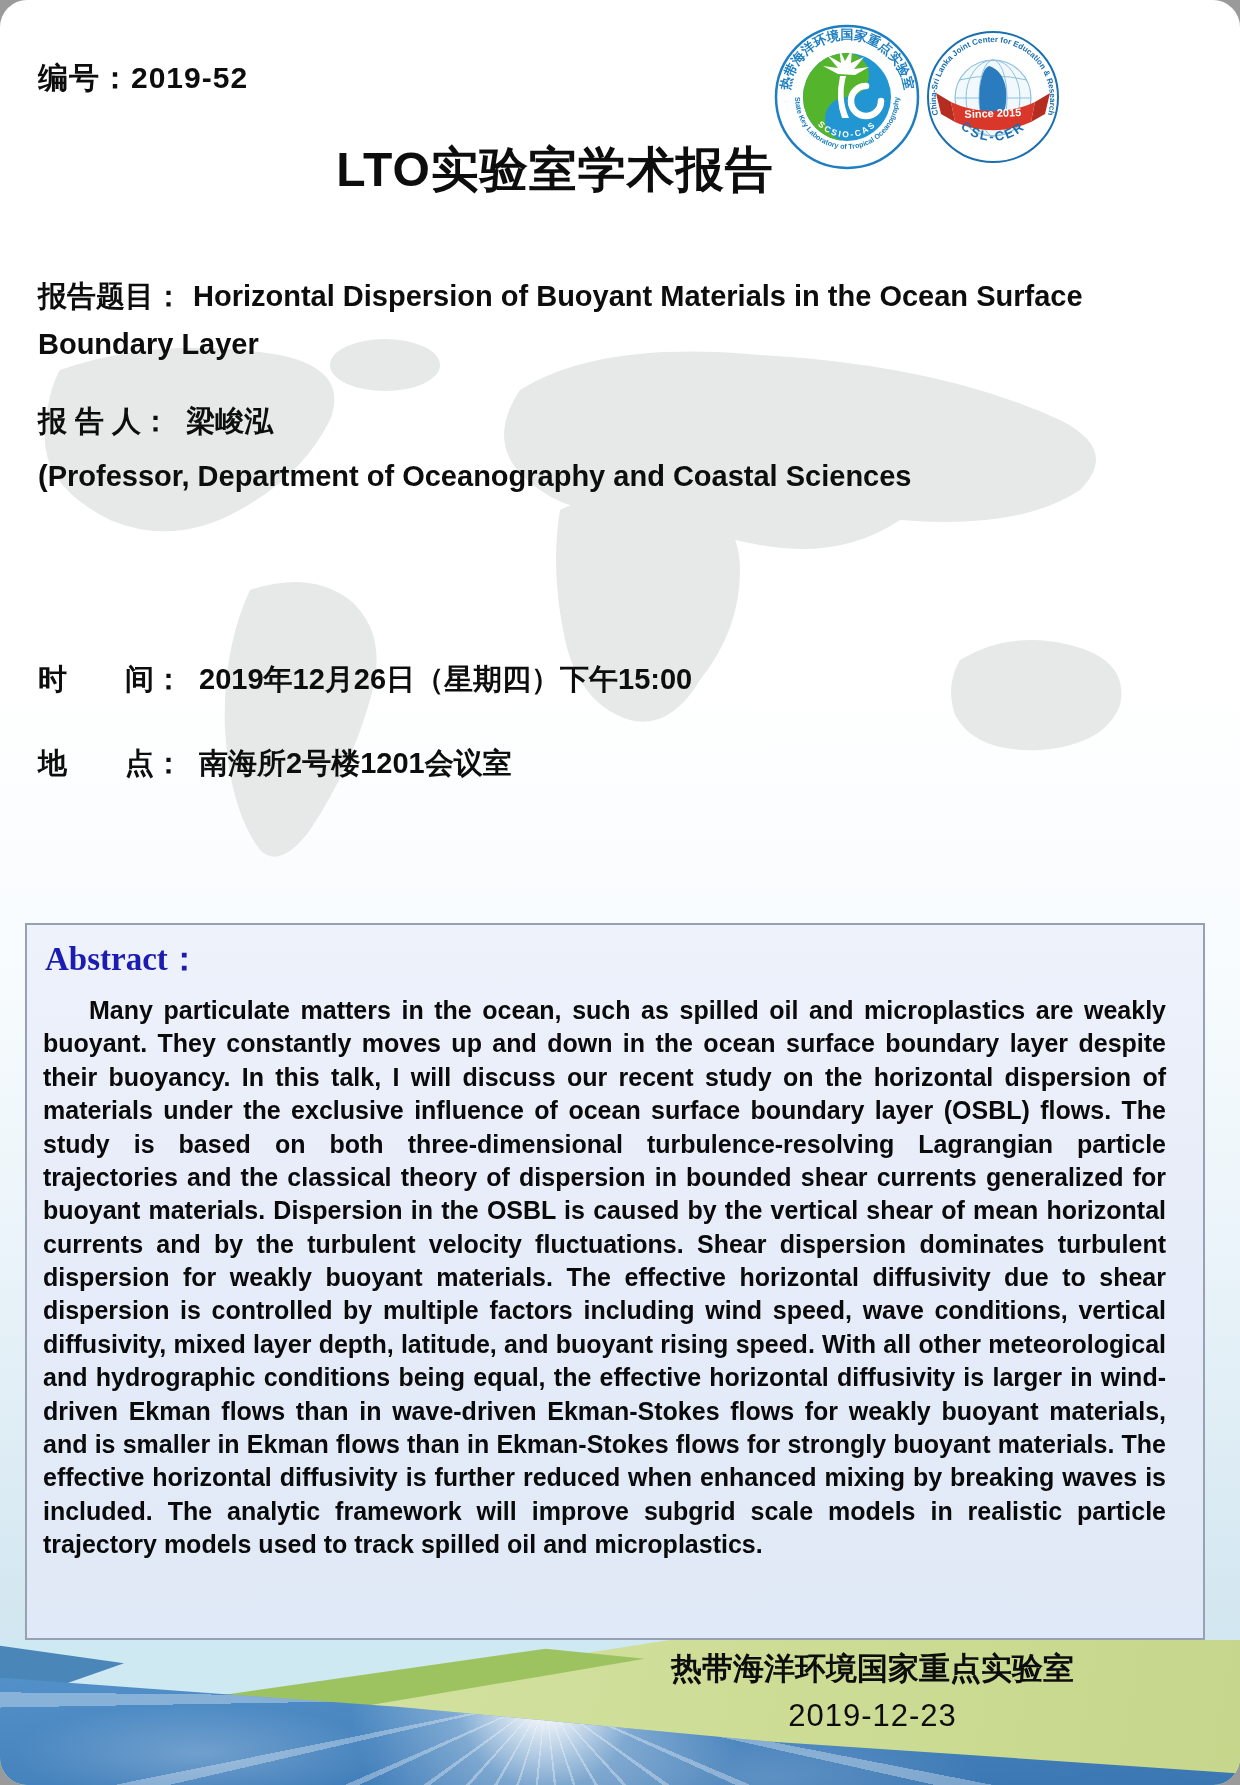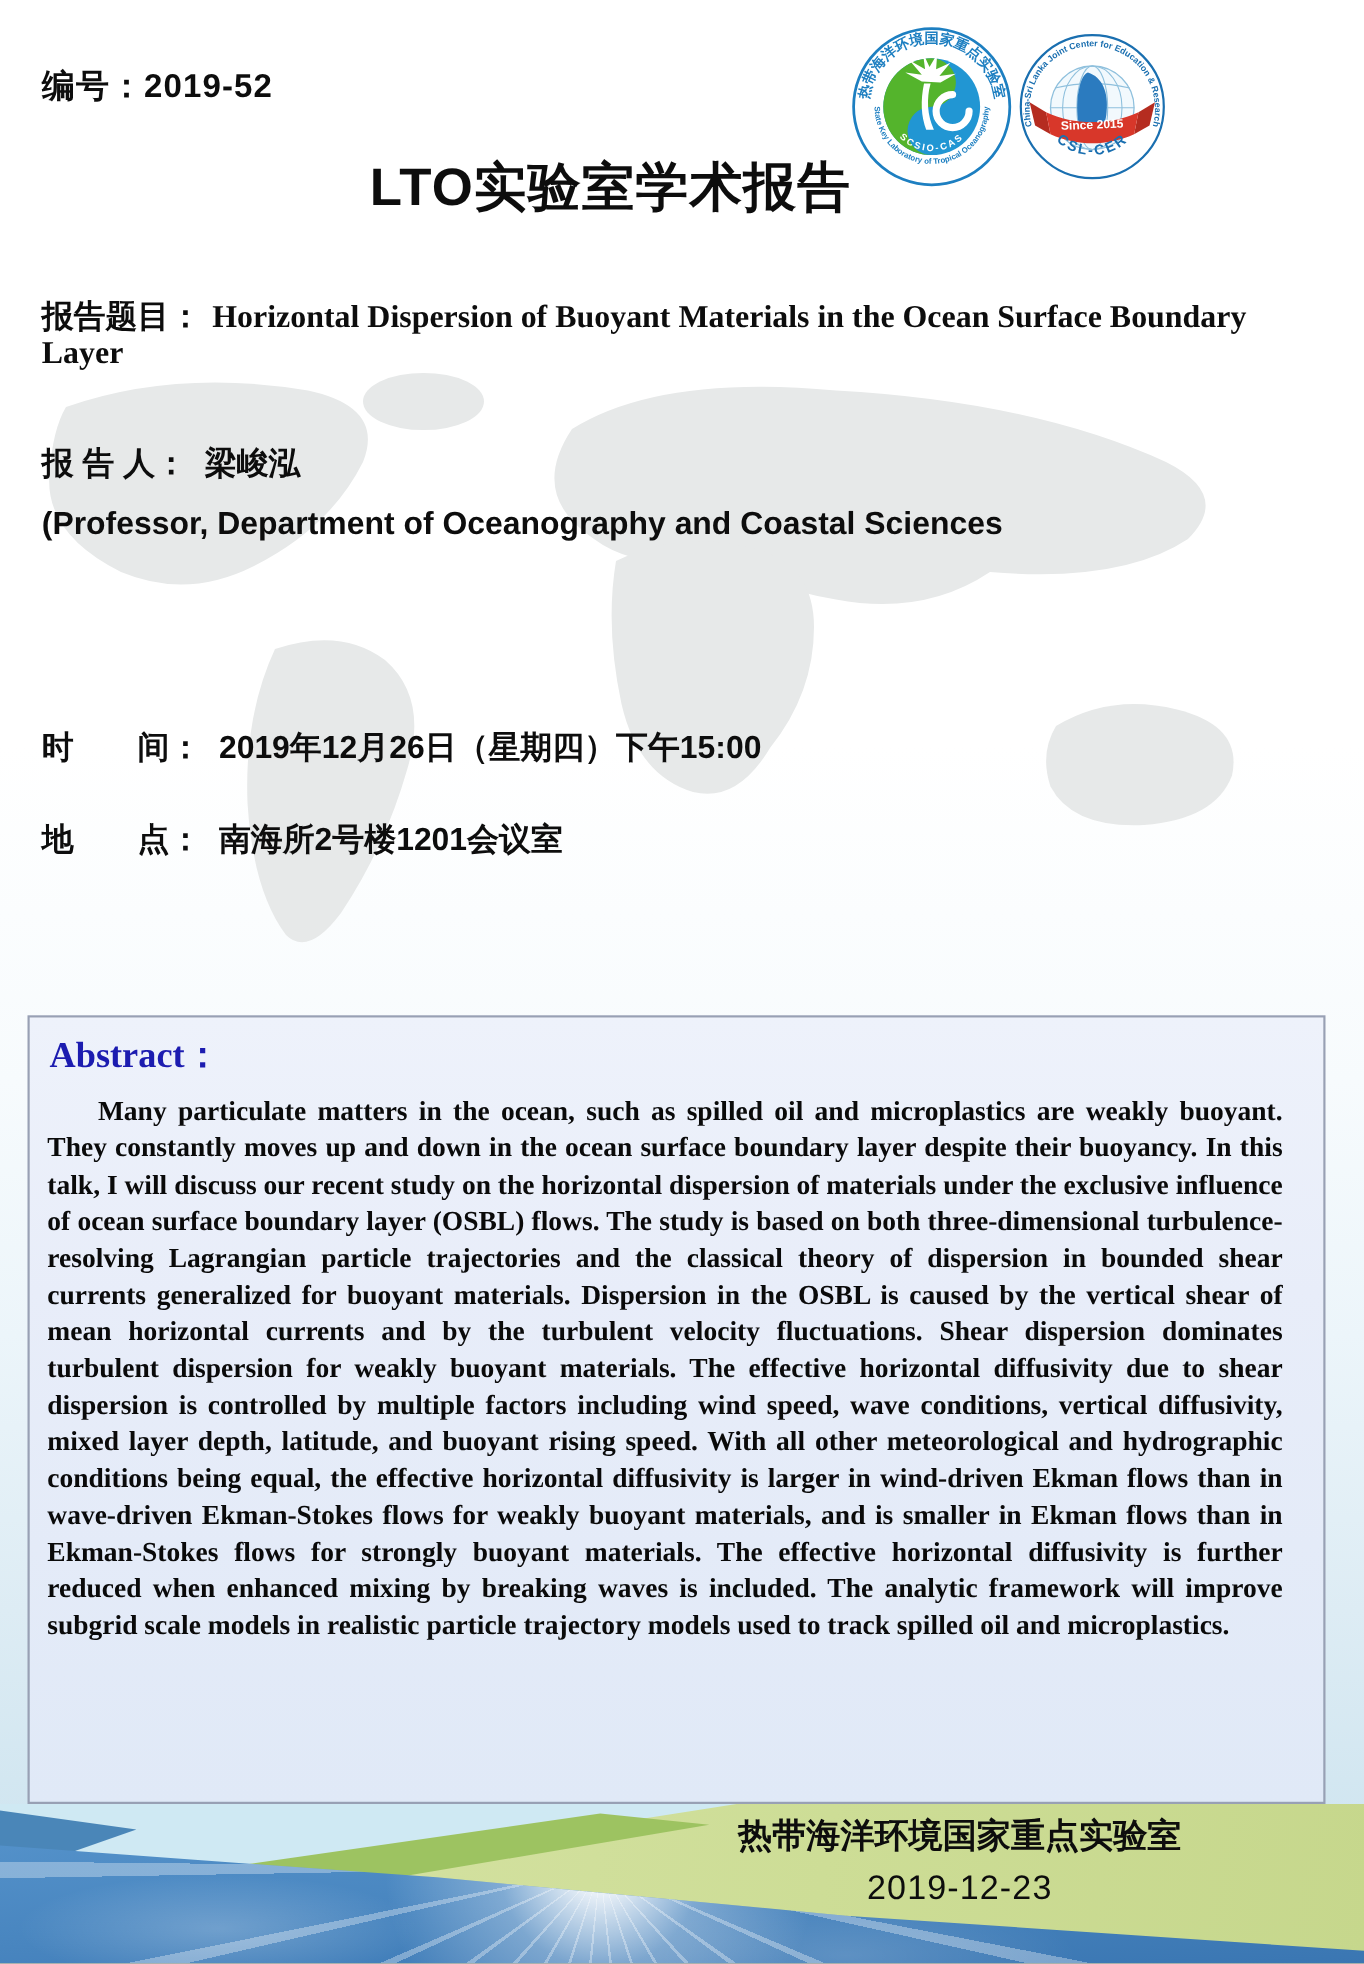--- a/index.html
+++ b/index.html
@@ -1,53 +1,53 @@
 <!DOCTYPE html>
 <html><head>
 <meta charset="utf-8">
 <style>
   html,body { margin:0; padding:0; background:#9a9a9a; }
   .page {
     position:relative; width:1240px; height:1785px; margin:0 auto; overflow:hidden;
     background:linear-gradient(180deg,#ffffff 0%,#ffffff 38%,#f7fbfd 55%,#ecf5fa 68%,#ddecf4 82%,#cfe5f0 94%,#c8e1ed 100%);
-    font-family:"Liberation Sans",sans-serif; color:#0d0d0d;
+    font-family:"Liberation Sans",sans-serif; color:#0d0d0d;border-radius:27px;
   }
   
   .map-watermark { position:absolute; left:0; top:330px; width:1240px; height:560px; z-index:0; }
   .map-watermark path, .map-watermark ellipse { fill:#e7e9e9; }
   
   .serial { position:absolute; top:58px; left:38px; font-size:30px; font-weight:700; z-index:2; letter-spacing:1px; }
   .page-title { position:absolute; top:138px; left:0; width:1110px; text-align:center; font-size:48px; font-weight:700; letter-spacing:1px; z-index:2; }
   .logo { position:absolute; z-index:3; }
   .logo-lto { top:24px; left:774px; width:146px; height:146px; }
   .logo-csl { top:30px; left:926px; width:134px; height:134px; }
   
   .info-line { position:absolute; left:38px; font-size:29px; font-weight:700; z-index:2; }
-  .topic   { top:272px; width:1168px; line-height:33px;font-family:Liberation Serif, serif; }
+  .topic   { top:272px; width:1168px; line-height:48px; }
   .speaker { top:402px; }
   .affil1  { top:460px; }
   .affil2  { top:519px; }
   .host    { top:589px; }
   .time    { top:660px;text-align:center; }
   .place   { top:744px; }
   .val-gap { margin-left:10px; }
   .val-gap-lg { margin-left:16px; }
   
   .abstract-box {
     position:absolute; left:25px; top:923px; width:1180px; height:717px; box-sizing:border-box; z-index:2;
     background:linear-gradient(180deg,#eef2fb 0%,#e8edf9 35%,#e0e9f7 100%);
     border:2px solid #98a0b4;
     padding:10px 37px 0 16px;
   }
   .abstract-heading {
     font-family:"Liberation Serif",serif; font-weight:700; font-size:33px;
     color:#1c1cb0; margin:2px 0 12px 2px;
   }
   .abstract-body {
-    font-family:Liberation Serif, serif; font-weight:700; font-size:25px;
+    font-family:Liberation Sans, sans-serif; font-weight:700; font-size:25px;
     line-height:1.335; text-align:justify; text-indent:46px; color:#0a0a0a;
   }
   
   .footer { position:absolute; left:0; top:1640px; width:1240px; height:145px; z-index:1; }
   .band { position:absolute; inset:0; }
   .band-base     { background:linear-gradient(100deg,#d8e4a8,#cddd96 60%,#c6d78c); }
   .band-lightblue{ background:#cfe9f3; clip-path:polygon(0 0,54% 0,18% 48%,0 72%); }
   .band-green    { background:#9dc361; clip-path:polygon(0 60%,44% 6%,52% 13%,0 88%); }
   .band-darkblue { background:#4a86b8; clip-path:polygon(0 4%,10% 16%,0 46%); }
   .band-blue {

